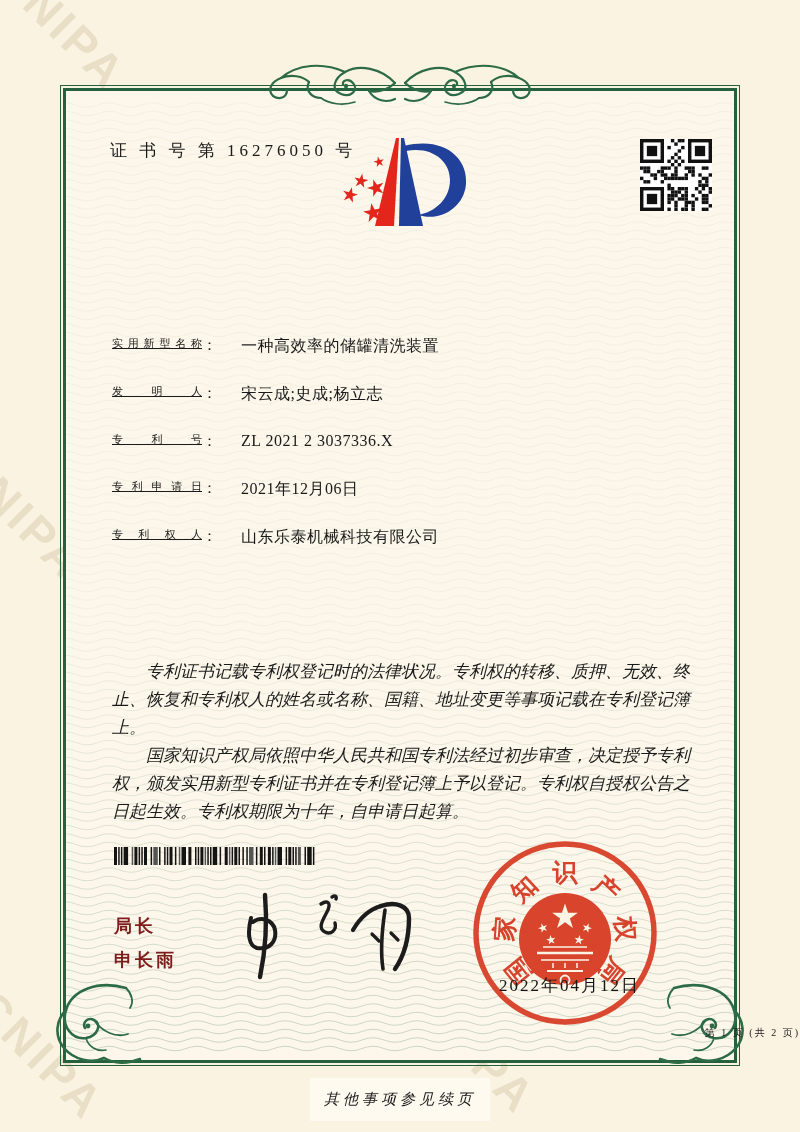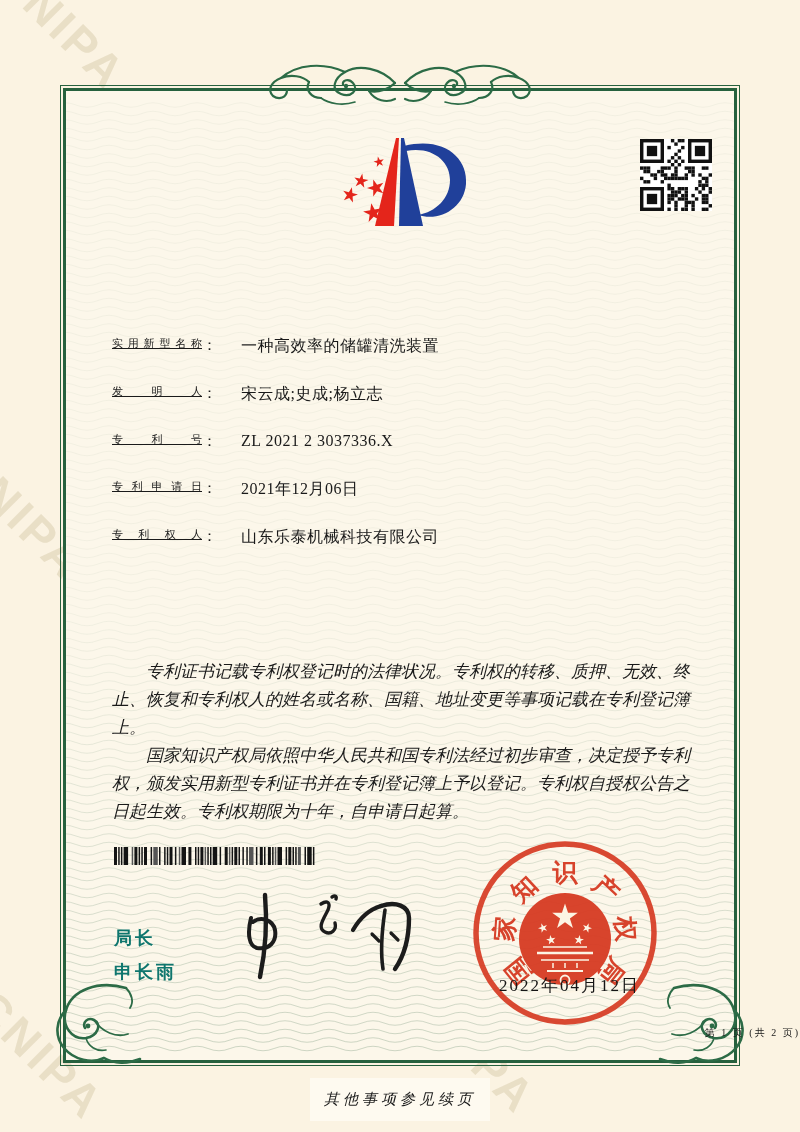--- a/index.html
+++ b/index.html
@@ -24,21 +24,21 @@
        vertical-align:top;text-decoration:underline;}
   .colon{display:inline-block;font-size:15px;vertical-align:top;}
   .val{display:inline-block;margin-left:24px;letter-spacing:0.5px;vertical-align:top;}
   .val-wrap{white-space:pre-line;width:470px;}
   .pair2{position:absolute;left:248px;top:0;}
   .body-text{position:absolute;left:112px;top:658px;width:578px;font-size:17px;line-height:28px;
              text-align:justify;font-style:italic;z-index:5;}
   .body-text p{margin:0;text-indent:2em;}
   .barcode{position:absolute;left:113px;top:847px;z-index:5;}
   .off{position:absolute;left:114px;font-family:"Liberation Sans","DejaVu Sans",sans-serif;
-       font-size:18px;font-weight:600;letter-spacing:3px;color:#0f766e;z-index:5;margin-top:12px;}
+       font-size:18px;font-weight:600;letter-spacing:3px;color:#7f1d1d;z-index:5;}
   .signature{position:absolute;left:233px;top:890px;z-index:6;}
   .seal{position:absolute;left:467px;top:835px;z-index:5;}
   .seal-date{position:absolute;left:499px;top:974px;width:160px;font-size:17px;
              letter-spacing:2px;color:#151515;z-index:6;}
   .page-num{position:absolute;left:0;top:1026px;width:100%;text-align:right;font-size:10px;
             letter-spacing:2px;z-index:5;font-family:Liberation Serif, serif;}
   .foot-note{position:absolute;left:0;top:1078px;width:100%;text-align:center;z-index:5;}
   .foot-note span{display:inline-block;background:#fefaf0;padding:12px 14px;font-size:15px;
                   font-style:italic;letter-spacing:4px;}
 </style>
@@ -205,20 +205,21 @@
       <path d="M78,8 C50,0 24,10 18,30 C13,46 24,60 38,58 C50,56 54,44 46,40 C40,37 34,42 37,48"></path>
       <path d="M18,30 C8,40 6,56 16,68 C26,80 44,84 56,78"></path>
       <path d="M56,78 C66,84 80,84 92,79"></path>
       <path d="M46,40 C54,52 68,58 80,54" stroke-width="1.8"></path>
       <path d="M78,8 C84,14 86,22 82,28" stroke-width="1.8"></path>
       <path d="M38,58 C40,66 48,72 58,70" stroke-width="1.6"></path>
       <circle cx="40" cy="46" r="2.4" fill="#2c6b46" stroke="none"></circle>
     </g>
   </svg>
 
+  <div class="cert-no">证 书 号 第 16276050 号</div>
 
   <svg class="logo" width="190" height="102" viewBox="0 0 190 102">
     <defs>
       <polygon id="star" points="0,-10 2.25,-3.09 9.51,-3.09 3.63,1.18 5.88,8.09 0,3.82 -5.88,8.09 -3.63,1.18 -9.51,-3.09 -2.25,-3.09"></polygon>
     </defs>
     <polygon points="68,8 71,8 66,96 47,96" fill="#e4251b"></polygon>
     <polygon points="73,8 76,8 95,96 71,96" fill="#20409a"></polygon>
     <path d="M76,16 C116,6 140,28 138,54 C136,78 112,92 90,85 C108,82 122,68 122,50 C122,31 104,16 78,21 Z" fill="#20409a"></path>
     <use href="#star" transform="translate(51,32) scale(0.55) rotate(-12)" fill="#e4251b"></use>
     <use href="#star" transform="translate(33,51) scale(0.75) rotate(10)" fill="#e4251b"></use>

